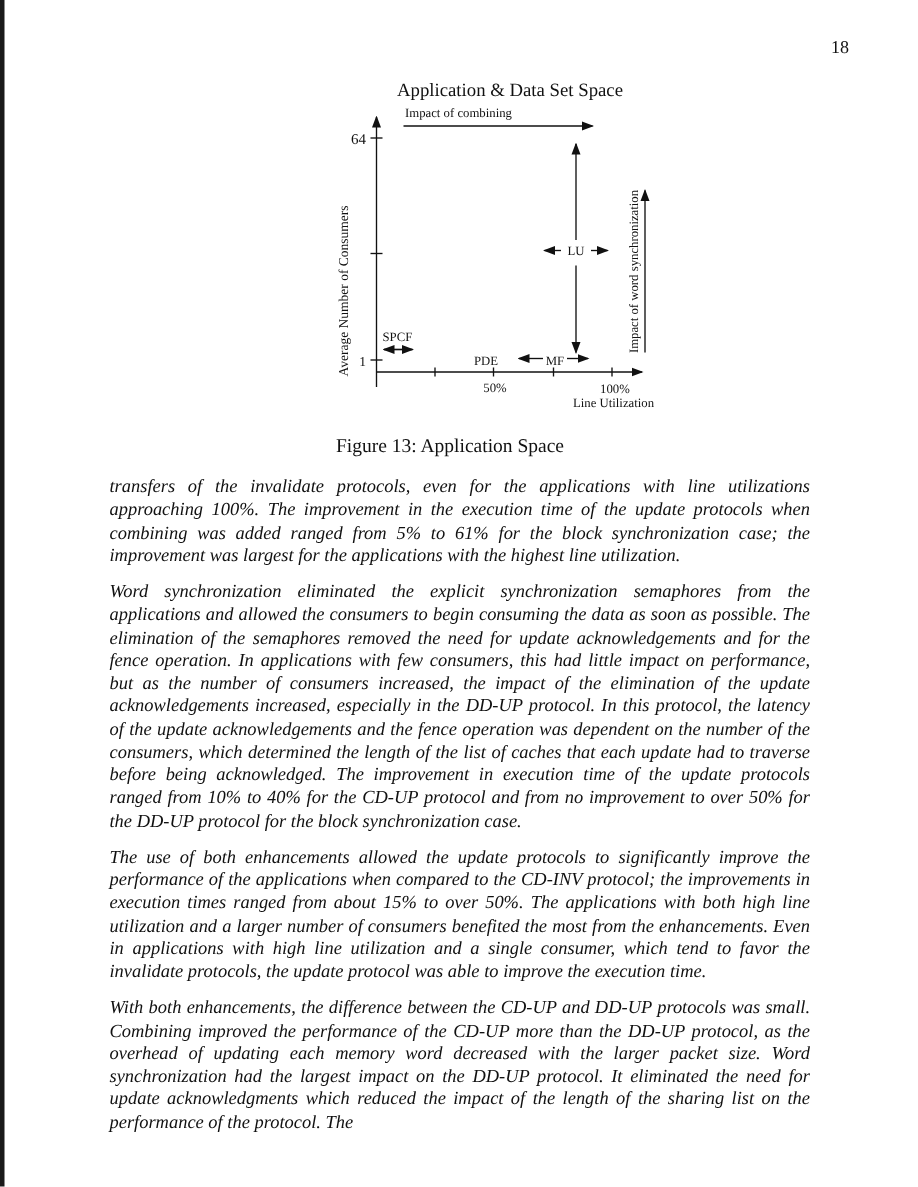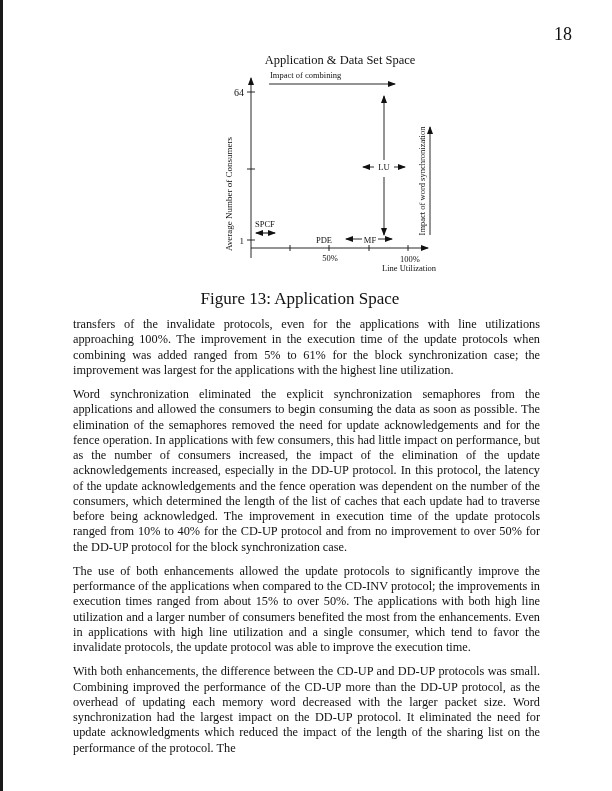--- a/index.html
+++ b/index.html
@@ -4,34 +4,34 @@
 <style>
   html, body { margin: 0; padding: 0; }
   body {
     width: 612px; height: 791px; background: #ffffff; position: relative; overflow: hidden;
     font-family: "Liberation Serif", "DejaVu Serif", serif; color: #111;
   }
   .scan-edge {
     position: absolute; left: 0; top: 0; width: 3px; height: 791px; background: #1a1a1a;
   }
   .page-number {
-    position: absolute; left: 554px; top: 24px; font-size: 18px;
+    position: absolute; left: 554px; top: 24px; font-size: 12px;
   }
   .figure {
     position: absolute; left: 200px; top: 50px; width: 260px; height: 230px;
   }
   .figure svg { position: absolute; left: 0; top: 0; }
   .figure-caption {
-    position: absolute; left: 0; width: 600px; top: 289px; text-align: center; font-size: 17px;
+    position: absolute; left: 0; width: 600px; top: 289px; text-align: center; font-size: 13px;
   }
   .body-text {
     position: absolute; left: 73px; width: 467px; top: 317px; font-size: 12.3px; line-height: 15.25px;
     text-align: justify;
   }
-  .body-text p { margin: 0 0 9px 0; }
+  .body-text p { margin: 0 0 9px 0; font-style: italic; }
   .svg-text { font-family: "Liberation Serif", "DejaVu Serif", serif; fill: #111; }
 </style>
 </head>
 <body>
 
 <div class="scan-edge"></div>
 
 <div class="page-number">18</div>
 
 <div class="figure">

